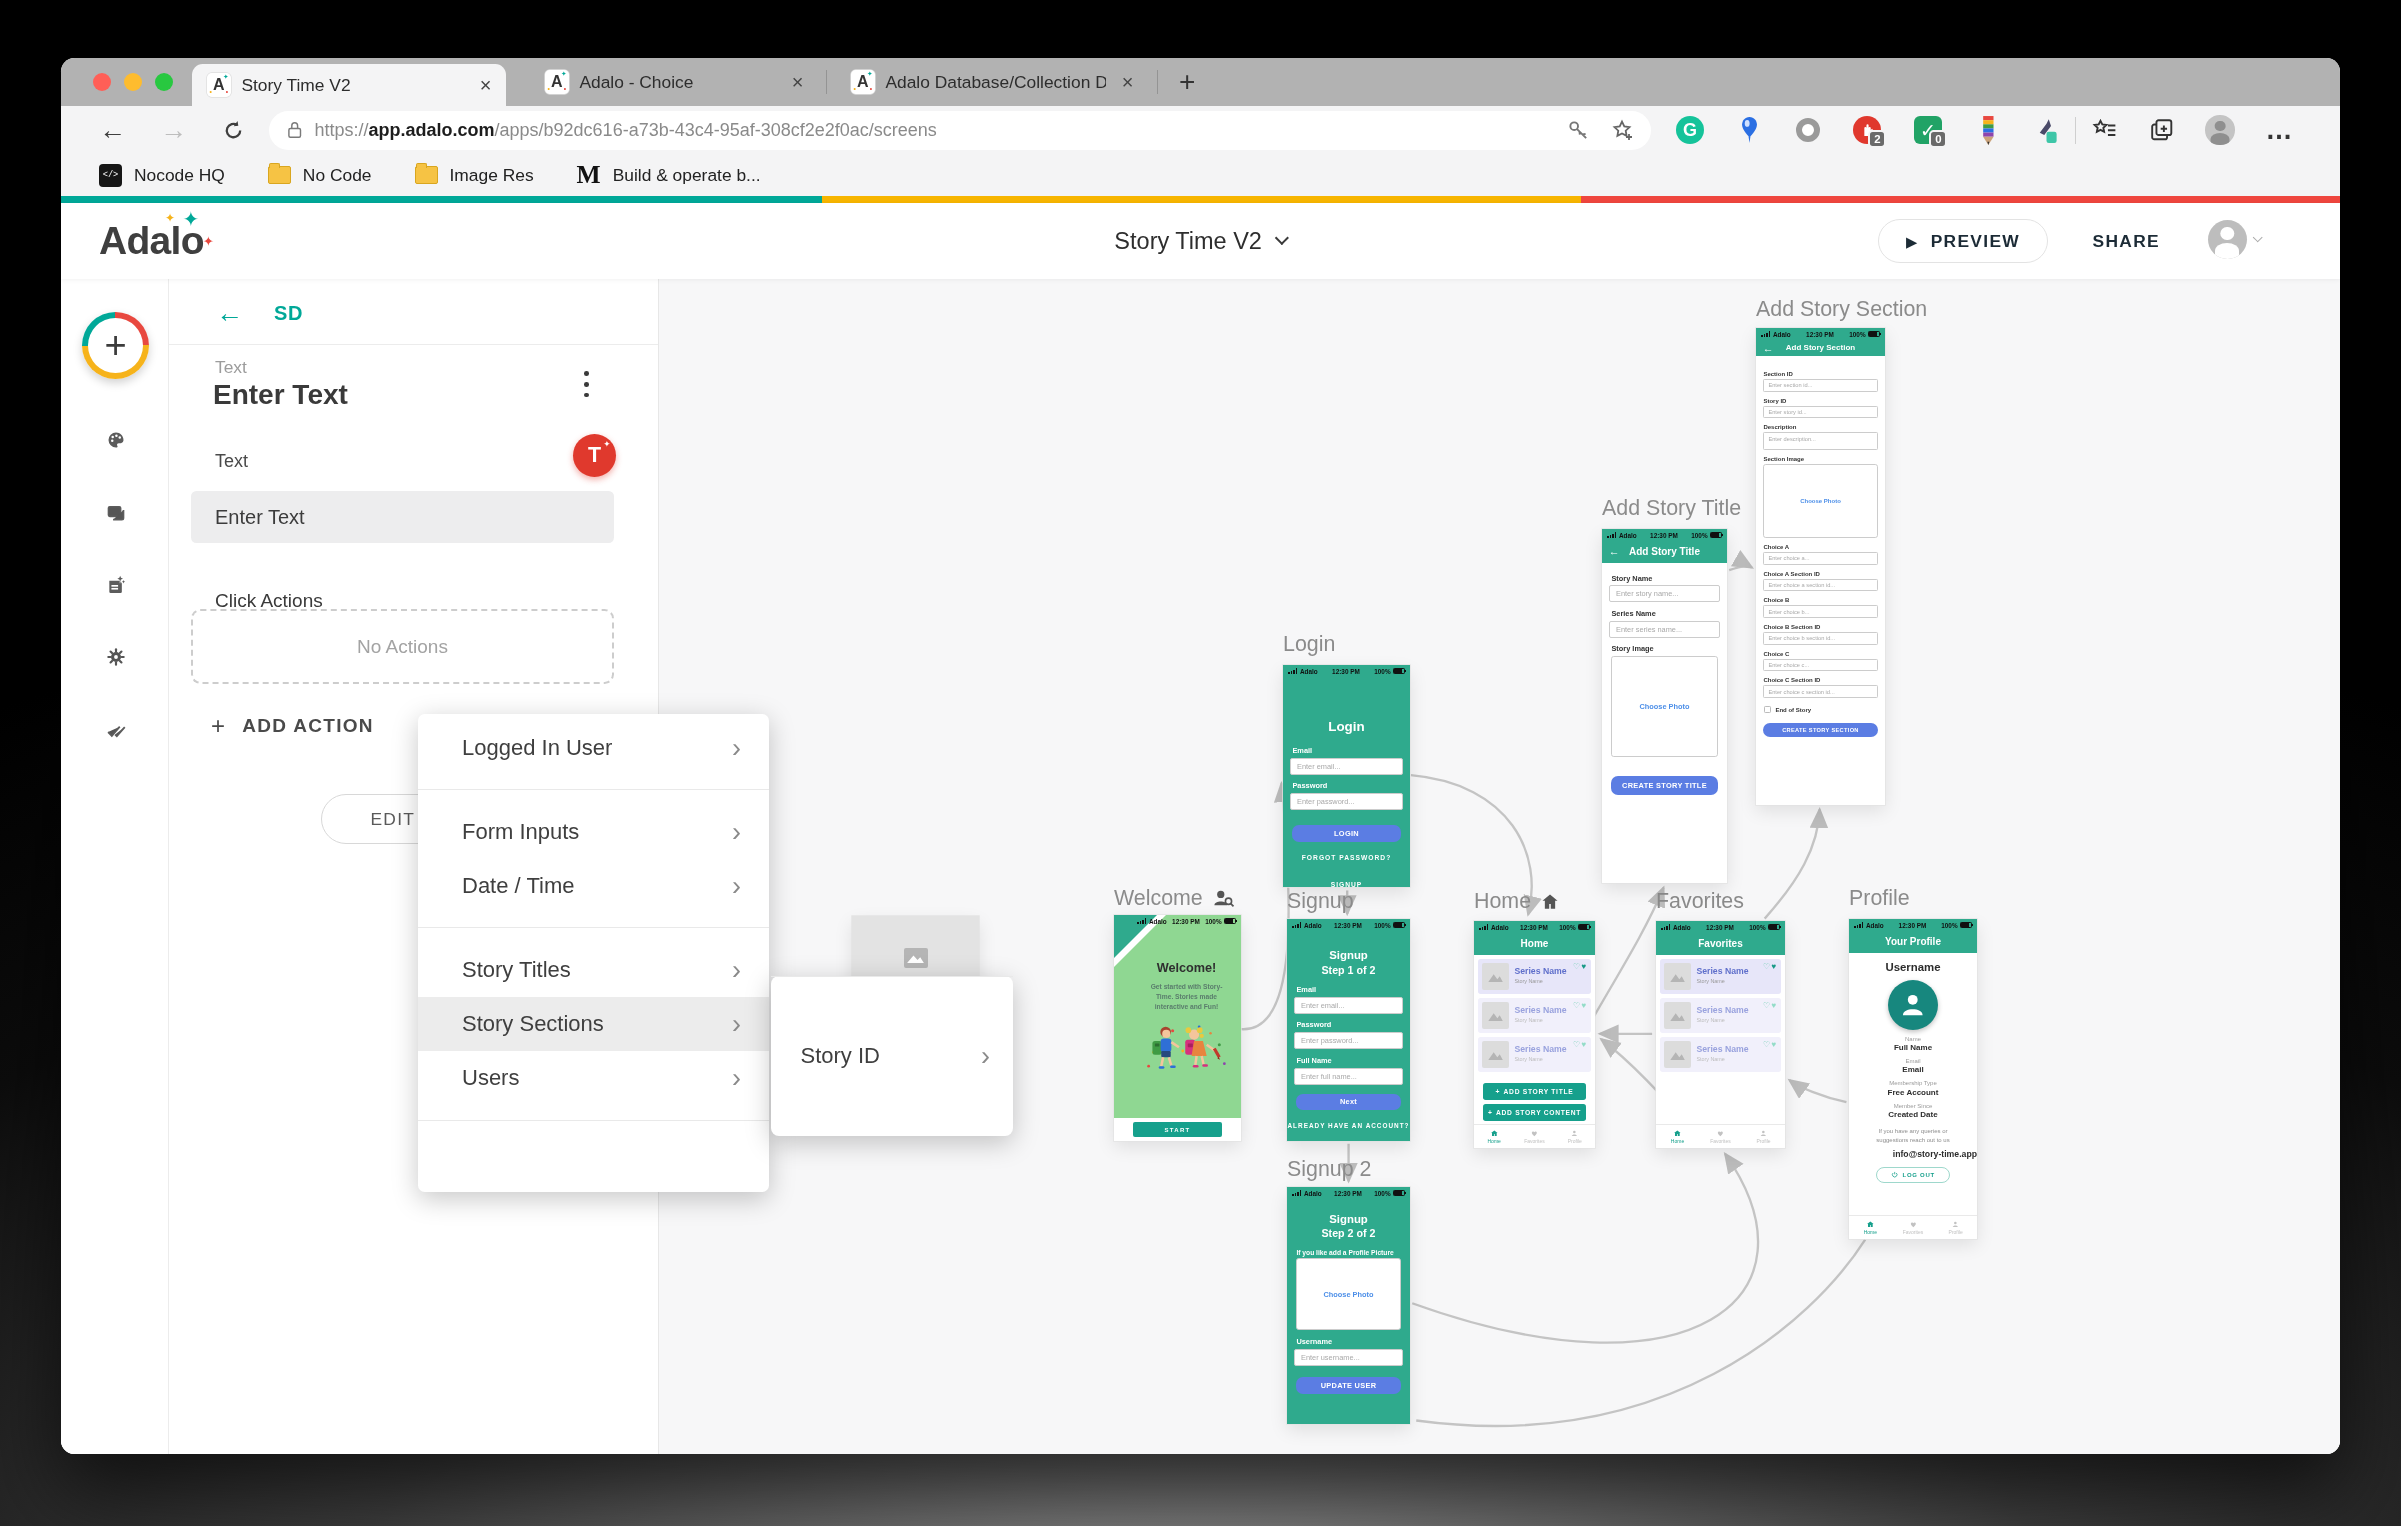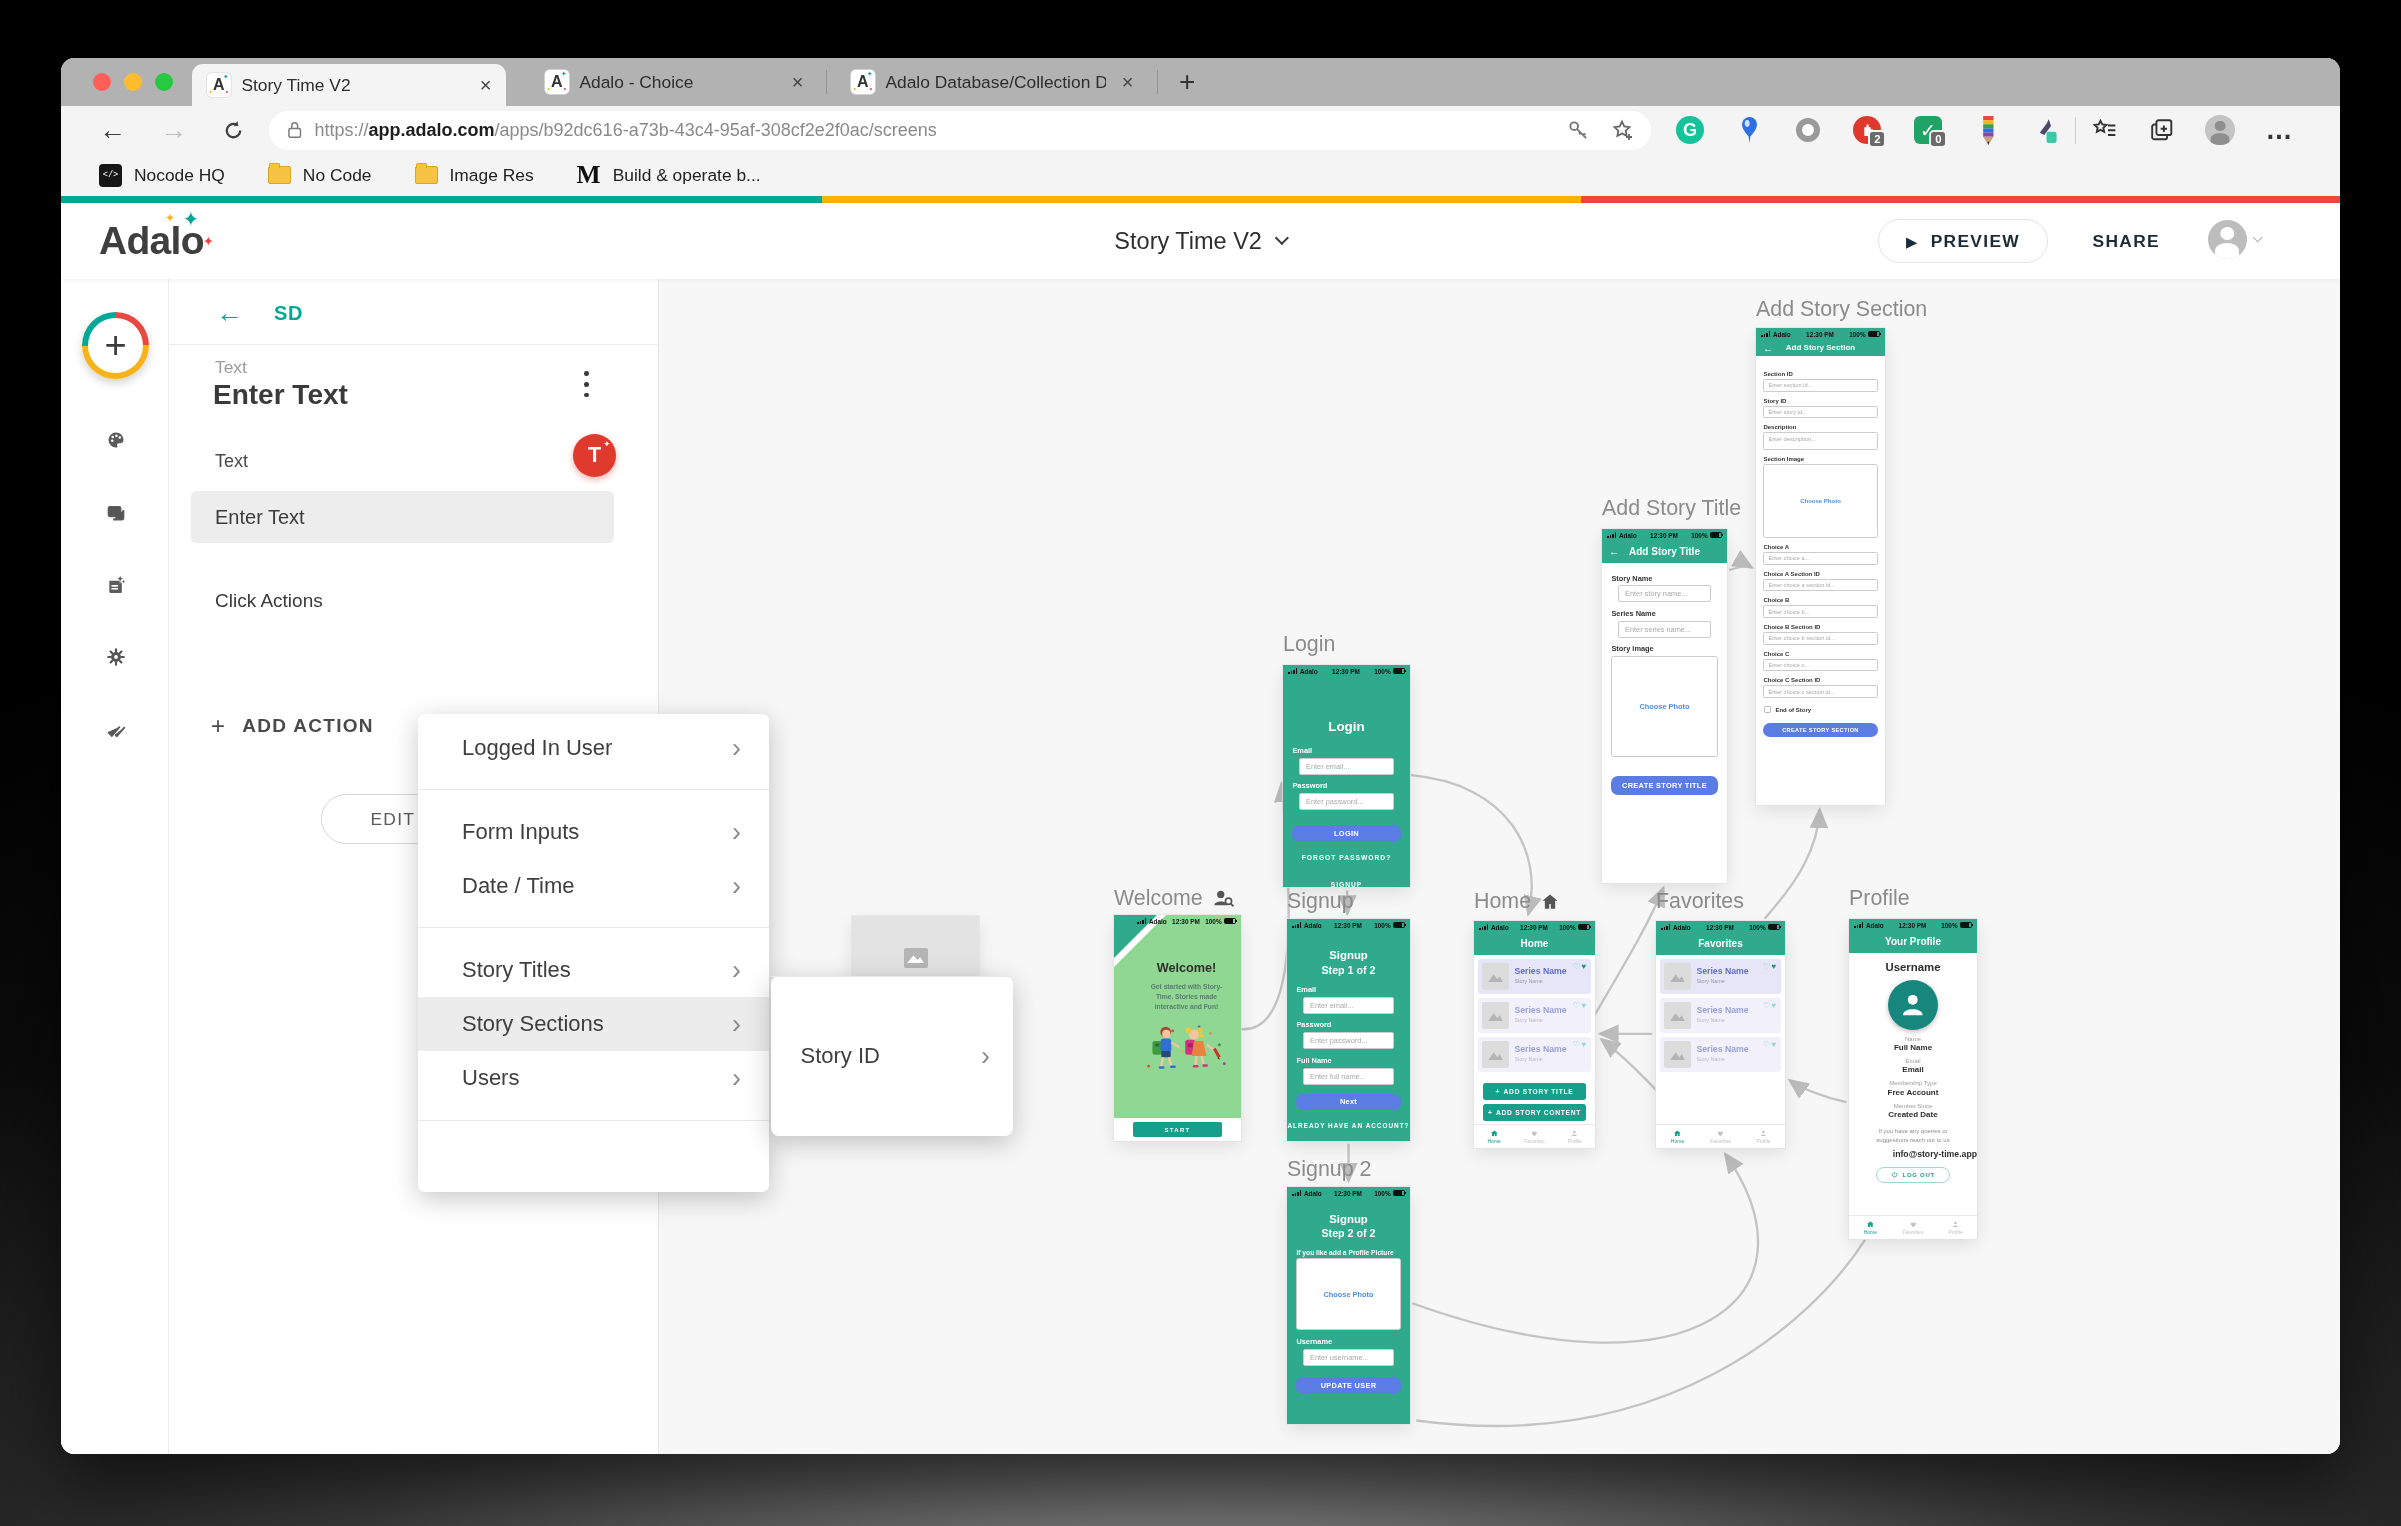--- a/index.html
+++ b/index.html
@@ -121,21 +121,21 @@
   .sig i:nth-child(1){height:2px;}.sig i:nth-child(2){height:3.4px;}.sig i:nth-child(3){height:4.7px;}.sig i:nth-child(4){height:6px;}
   .batt{display:inline-block;width:12px;height:6px;border:1px solid #111;border-radius:1.3px;margin-left:2px;position:relative;
         background:linear-gradient(to right,#111 0 82%,transparent 82%);}
   .batt::after{content:"";position:absolute;right:-2.7px;top:1.3px;width:1.3px;height:2px;background:#111;}
   .nav{height:23px;background:#2faa8d;color:#fff;font-weight:700;font-size:10px;display:flex;align-items:center;justify-content:center;position:relative;flex:0 0 auto;}
   .nav .bk{position:absolute;left:6.7px;font-size:10.7px;font-weight:400;}
   .ttl{color:#fff;font-weight:700;font-size:13.4px;text-align:center;flex:0 0 auto;}
   .step{color:#fff;font-weight:700;font-size:10.7px;text-align:center;margin-top:2.7px;flex:0 0 auto;}
   .flabel{font-weight:700;font-size:7.4px;margin:6.7px 9.4px 2.7px;color:#333;flex:0 0 auto;}
   .teal .flabel{color:#fff;}
-  .finput{border:0.7px solid #ccc;border-radius:2px;background:#fff;margin:0 16px;height:17px;display:flex;align-items:center;
+  .finput{border:0.7px solid #ccc;border-radius:2px;background:#fff;margin:0 7px;height:17px;display:flex;align-items:center;
           padding:0 6px;font-size:7.4px;color:#a9a9a9;flex:0 0 auto;}
   .btn{margin:0 9.4px;height:17.4px;border-radius:2.7px;display:flex;align-items:center;justify-content:center;font-size:7.4px;font-weight:700;
        color:#fff;letter-spacing:0.3px;flex:0 0 auto;}
   .btn.blue{background:#5b7de3;border-radius:7px;}
   .btn.tealb{background:#16a08c;letter-spacing:0.7px;font-size:6.7px;}
   .linky{color:#fff;font-weight:700;font-size:6.7px;letter-spacing:1px;text-align:center;margin-top:12px;flex:0 0 auto;}
   .photo{border:0.7px solid #ccc;border-radius:2.7px;background:#fff;margin:0 9.4px;display:flex;align-items:center;justify-content:center;
          color:#4d8fe8;font-weight:700;font-size:7.4px;flex:0 0 auto;}
   .mini .nav{height:17.4px;font-size:8px;}
   .mini .flabel{font-size:6px;margin:6px 7.4px 2px;}
@@ -419,20 +419,21 @@
       <div class="ptitle">Enter Text</div>
       <div class="kebab">
           <i></i>
           <i></i>
           <i></i>
         </div>
       <div class="plabel2">Text</div>
       <div class="magicT">T<i>✦</i></div>
       <div class="pinput">Enter Text</div>
       <div class="pclick">Click Actions</div>
+      <div class="pdash">No Actions</div>
       <div class="paddaction">
         <span class="pl">+</span>
         <span>ADD ACTION</span>
       </div>
       <div class="editpill">EDIT STYLES</div>
     </div>
 
     <div class="canvas">
       <svg class="flows" width="1682" height="1176" viewBox="0 0 2510 1755">
         <defs>

